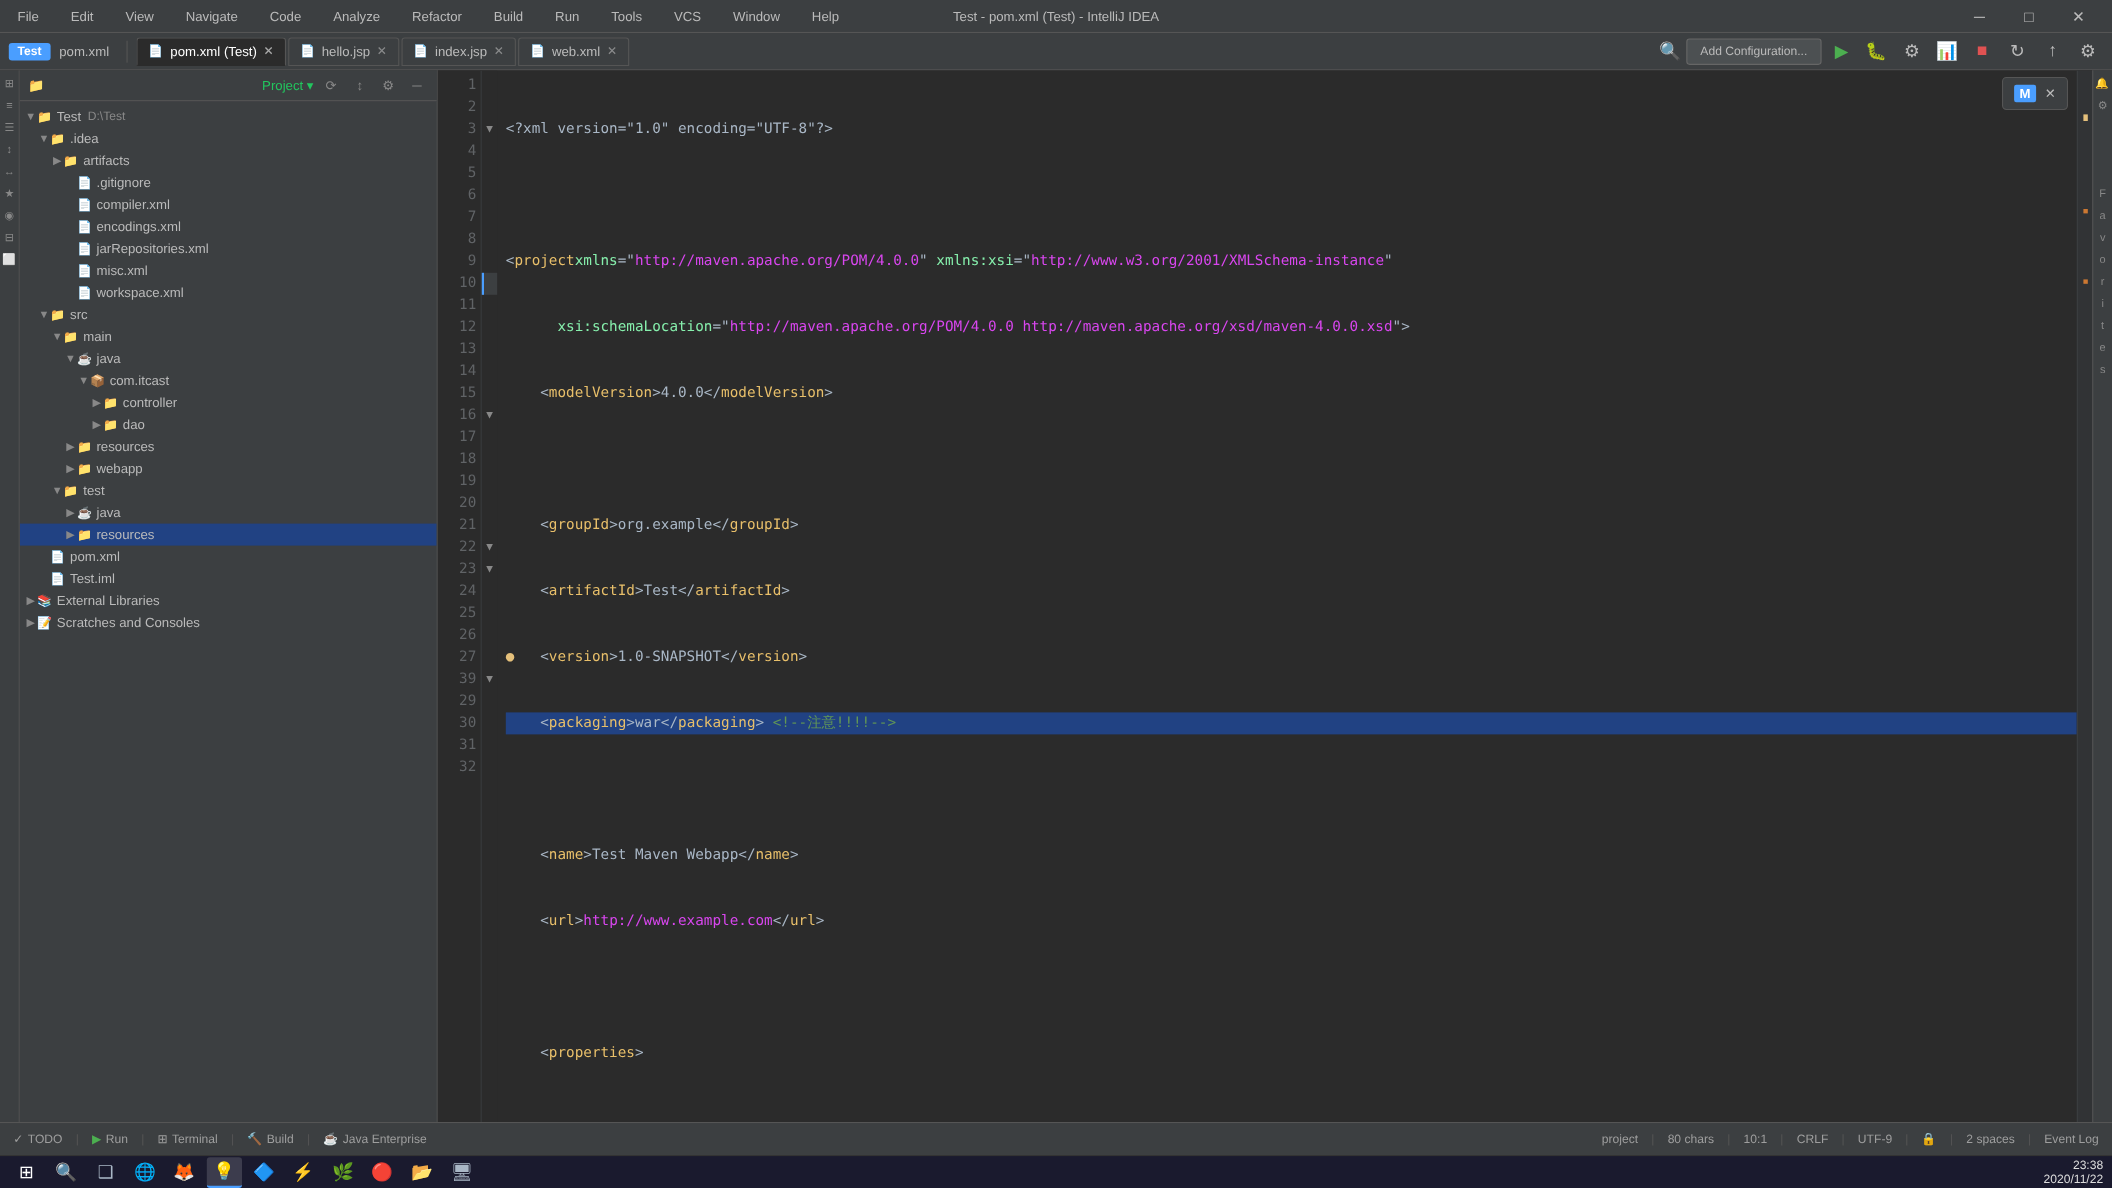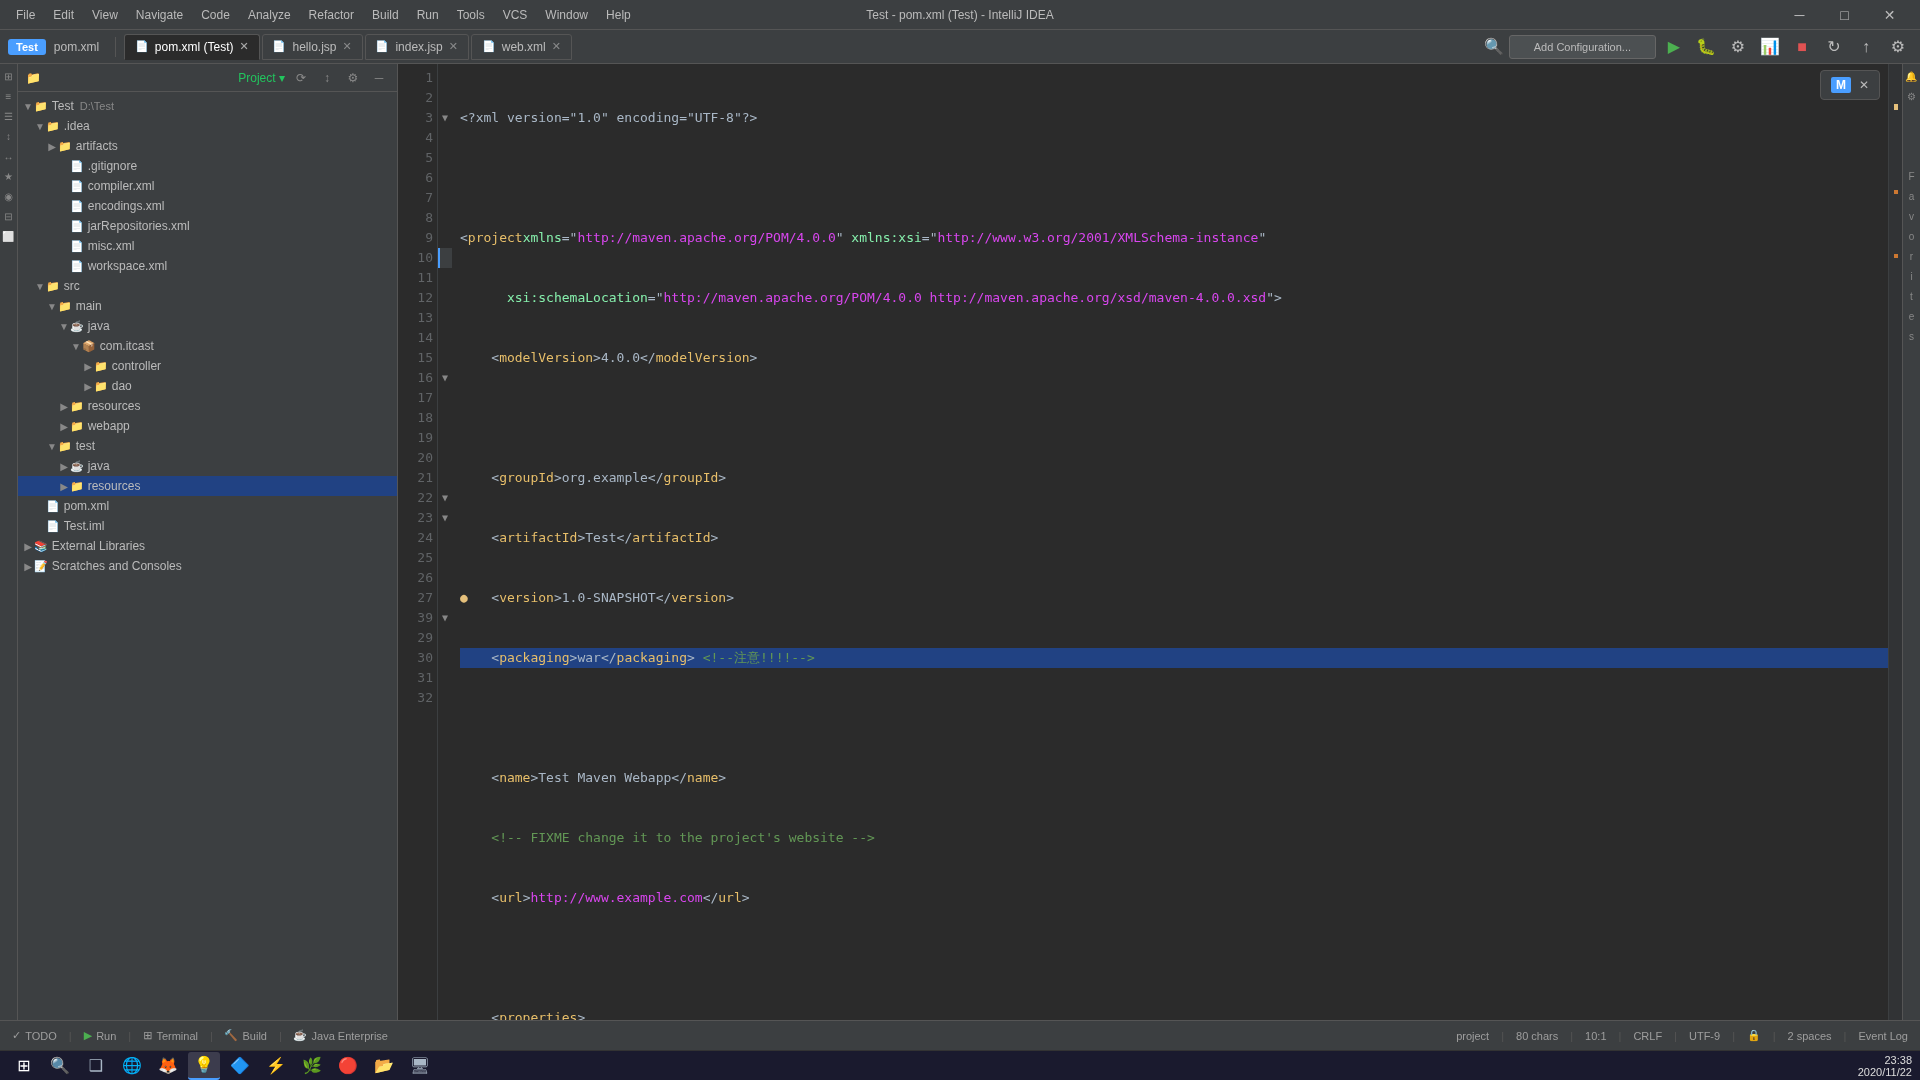--- a/index.html
+++ b/index.html
@@ -17,21 +17,21 @@
     #title-bar {
       height: 30px;
       background: #3c3f41;
       display: flex;
       align-items: center;
       padding: 0 8px;
       border-bottom: 1px solid #555;
     }
     #title-bar .menu-bar {
       display: flex;
-      gap: 2px;
+      gap: 13px;
       flex: 1;
     }
     #title-bar .menu-item {
       padding: 3px 8px;
       color: #bbb;
       cursor: pointer;
       font-size: 12px;
       border-radius: 3px;
     }
     #title-bar .title-center {
@@ -94,21 +94,21 @@
     .tab .tab-icon { font-size: 11px; }
     .tab .close-tab { opacity: 0.6; font-size: 11px; }
     .run-config {
       display: flex;
       align-items: center;
       gap: 4px;
       margin-left: auto;
     }
     .run-config-btn {
       height: 24px;
-      padding: 0 24px;
+      padding: 0 12px;
       background: #4c5052;
       border: 1px solid #666;
       border-radius: 3px;
       color: #bbb;
       cursor: pointer;
       font-size: 11px;
       text-align: center;
     }
     .run-icon-btn {
       width: 28px; height: 26px;
@@ -715,21 +715,20 @@
         <div class="code-line"><span class="text-content">&lt;</span><span class="tag">project</span> <span class="attr">xmlns</span><span class="text-content">="</span><span class="str">http://maven.apache.org/POM/4.0.0</span><span class="text-content">" </span><span class="attr">xmlns:xsi</span><span class="text-content">="</span><span class="str">http://www.w3.org/2001/XMLSchema-instance</span><span class="text-content">"</span></div>
         <div class="code-line"><span class="text-content">&nbsp;&nbsp;&nbsp;&nbsp;&nbsp;&nbsp;</span><span class="attr">xsi:schemaLocation</span><span class="text-content">="</span><span class="str">http://maven.apache.org/POM/4.0.0 http://maven.apache.org/xsd/maven-4.0.0.xsd</span><span class="text-content">"&gt;</span></div>
         <div class="code-line"><span class="text-content">&nbsp;&nbsp;&nbsp;&nbsp;&lt;</span><span class="tag">modelVersion</span><span class="text-content">&gt;4.0.0&lt;/</span><span class="tag">modelVersion</span><span class="text-content">&gt;</span></div>
         <div class="code-line">&nbsp;</div>
         <div class="code-line"><span class="text-content">&nbsp;&nbsp;&nbsp;&nbsp;&lt;</span><span class="tag">groupId</span><span class="text-content">&gt;org.example&lt;/</span><span class="tag">groupId</span><span class="text-content">&gt;</span></div>
         <div class="code-line"><span class="text-content">&nbsp;&nbsp;&nbsp;&nbsp;&lt;</span><span class="tag">artifactId</span><span class="text-content">&gt;Test&lt;/</span><span class="tag">artifactId</span><span class="text-content">&gt;</span></div>
         <div class="code-line"><span style="color:#e5c07b;">●</span><span class="text-content">&nbsp;&nbsp;&nbsp;&lt;</span><span class="tag">version</span><span class="text-content">&gt;1.0-SNAPSHOT&lt;/</span><span class="tag">version</span><span class="text-content">&gt;</span></div>
         <div class="code-line highlighted"><span class="text-content">&nbsp;&nbsp;&nbsp;&nbsp;&lt;</span><span class="tag">packaging</span><span class="text-content">&gt;war&lt;/</span><span class="tag">packaging</span><span class="text-content">&gt; </span><span class="comment">&lt;!--注意!!!!--&gt;</span></div>
         <div class="code-line">&nbsp;</div>
         <div class="code-line"><span class="text-content">&nbsp;&nbsp;&nbsp;&nbsp;&lt;</span><span class="tag">name</span><span class="text-content">&gt;Test Maven Webapp&lt;/</span><span class="tag">name</span><span class="text-content">&gt;</span></div>
-        <div class="code-line"><span class="text-content">&nbsp;&nbsp;&nbsp;&nbsp;</span><span class="comment">&lt;!-- FIXME change it to the project's website --&gt;</span></div>
         <div class="code-line"><span class="text-content">&nbsp;&nbsp;&nbsp;&nbsp;&lt;</span><span class="tag">url</span><span class="text-content">&gt;</span><span class="str">http://www.example.com</span><span class="text-content">&lt;/</span><span class="tag">url</span><span class="text-content">&gt;</span></div>
         <div class="code-line">&nbsp;</div>
         <div class="code-line"><span class="text-content">&nbsp;&nbsp;&nbsp;&nbsp;&lt;</span><span class="tag">properties</span><span class="text-content">&gt;</span></div>
         
         
         
         
         
         
         

